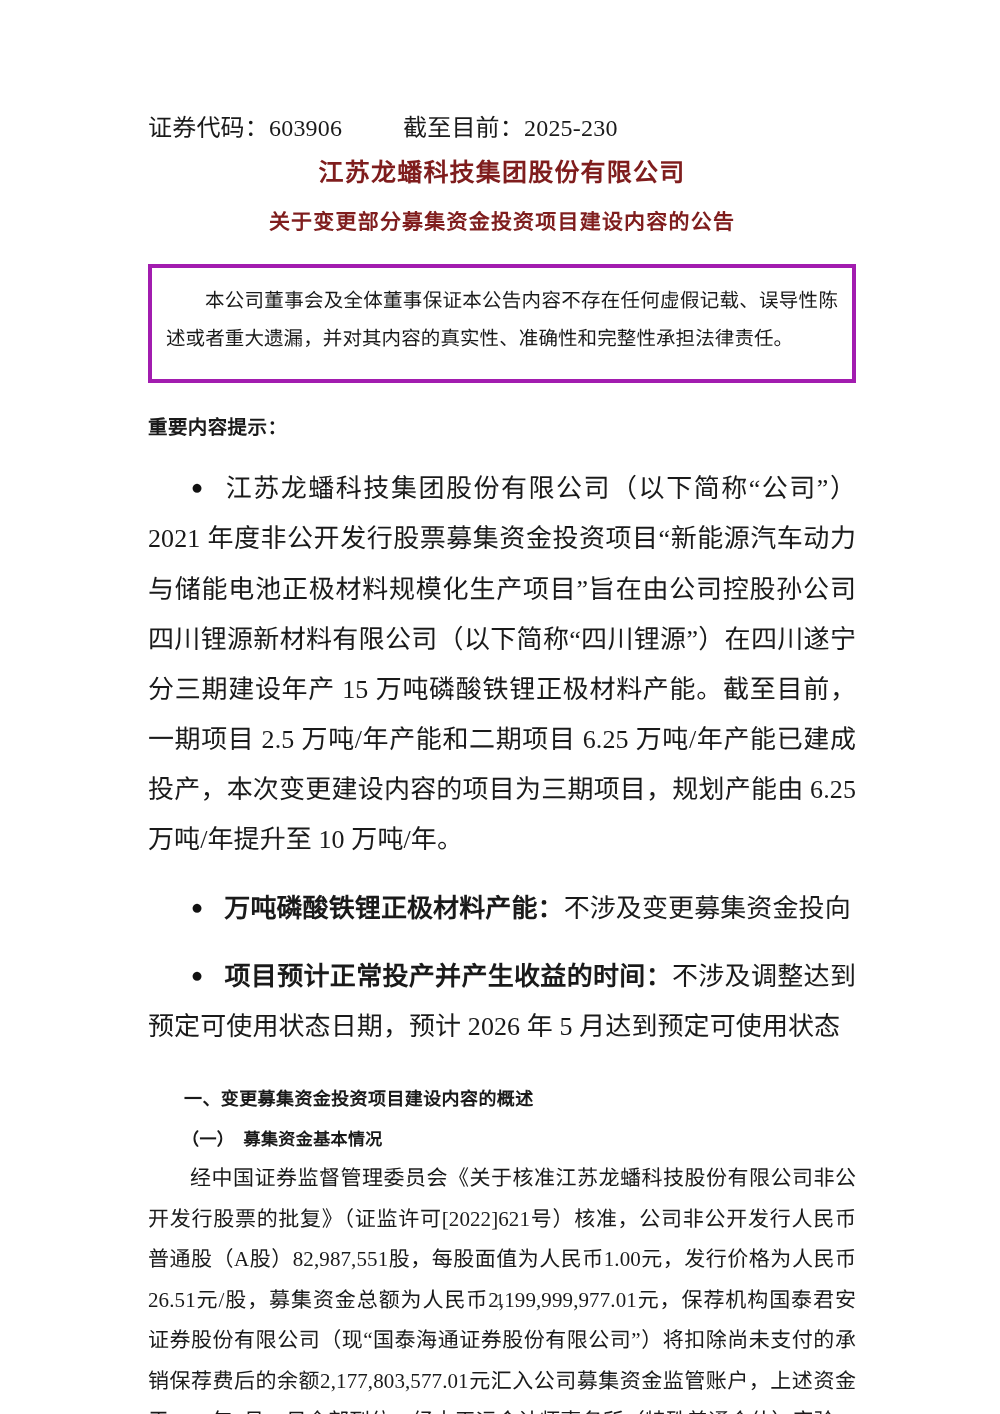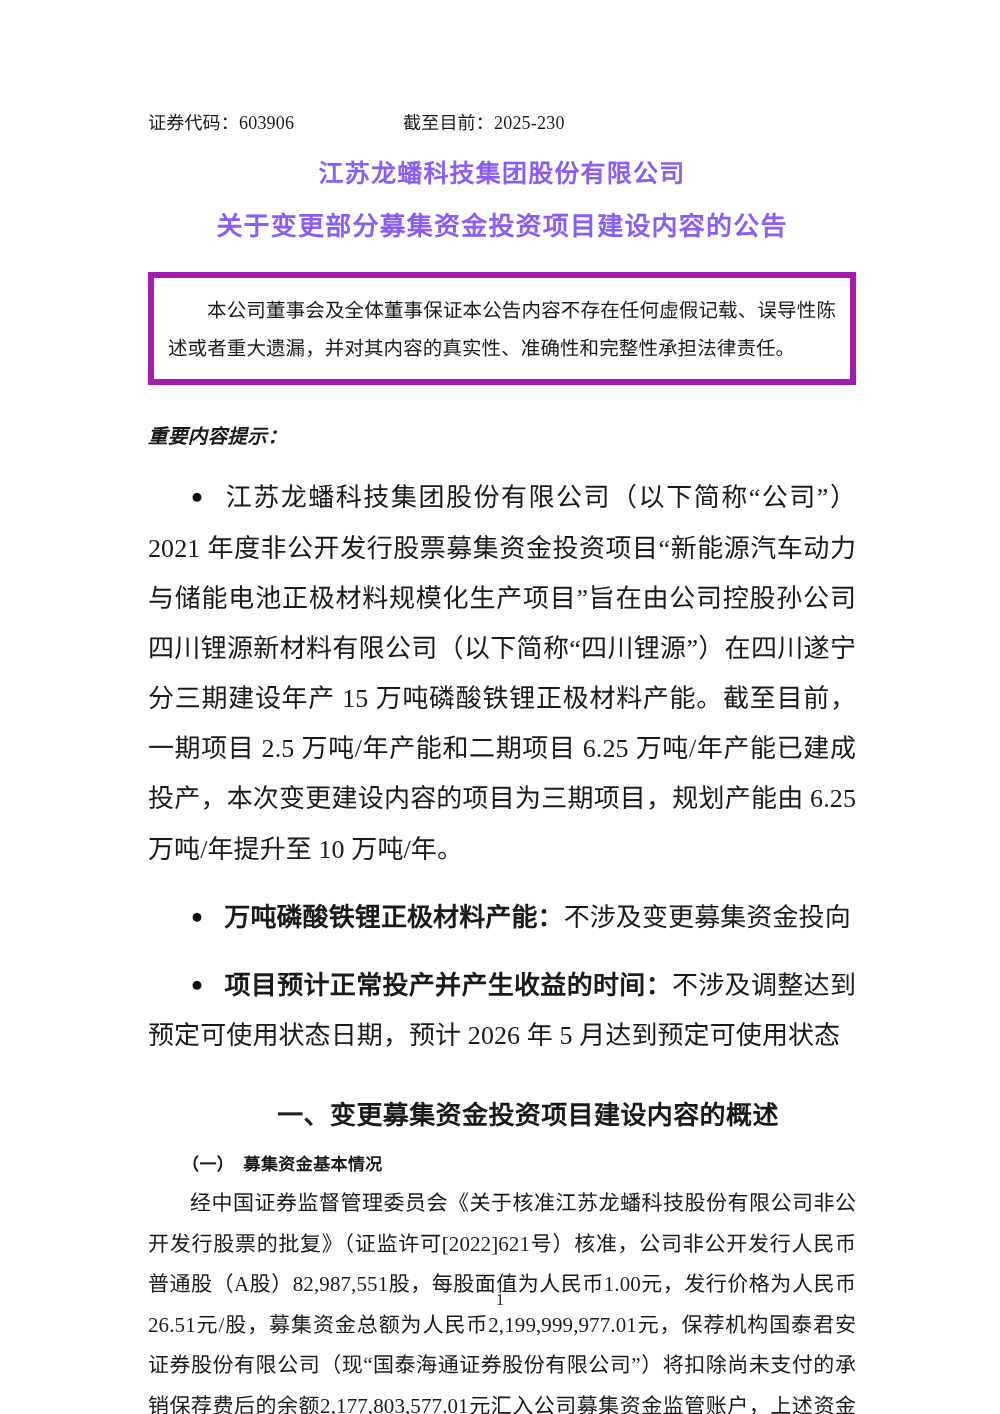--- a/index.html
+++ b/index.html
@@ -30,68 +30,67 @@
     position: absolute;
     left: 148px;
     top: 108px;
     width: 708px;
   }
 
   
   .meta-row {
     display: flex;
     align-items: baseline;
-    font-size: 18px;
+    font-size: 24px;
     letter-spacing: 0.2px;
-    margin: 0 0 22px 0;
+    margin: 0 0 12px 0;
     white-space: nowrap;
   }
   .meta-cell { display: inline-block; }
   .meta-cell.code  { width: 255px; }
   .meta-cell.abbr  { width: 265px; }
   .meta-cell.notice{ width: auto; }
   .meta-label, .meta-value { font-family: "Liberation Serif", serif; }
 
   
   .title-block { text-align: center; }
   .title-line {
-    color: #8b5cf6;
+    color: #7f1d1d;
     font-weight: bold;
     font-family: "Liberation Sans", sans-serif;
     letter-spacing: 1.2px;
     line-height: 1.42;
   }
   .title-line.t1 { font-size: 25px; margin: 12px 0 0 0; }
-  .title-line.t2 { font-size: 26px; margin: 16px 0 0 0; }
+  .title-line.t2 { font-size: 21px; margin: 16px 0 0 0; }
 
   
   .disclaimer-box {
     margin-top: 28px;
-    border: 6px solid #a21caf;
-    padding: 14px 14px 12px 14px;
+    border: 4px solid #a21caf;
+    padding: 14px 14px 22px 14px;
     box-sizing: border-box;
   }
   .disclaimer-box p {
     margin: 0;
     font-size: 19.5px;
     line-height: 1.92;
     text-align: justify;
     text-justify: inter-ideograph;
     text-indent: 2em;
     letter-spacing: 0.1px;
   }
 
   
   .sec-strong {
     font-weight: bold;
     font-size: 19.5px;
     line-height: 1.9;
-    margin: 33px 0 2px 0;
+    margin: 26px 0 2px 0;
     letter-spacing: 0.4px;
-    font-style: italic;
   }
 
   ul.bullets {
     list-style: none;
     margin: 0;
     padding: 0;
   }
   ul.bullets > li {
     position: relative;
     font-size: 26px;
@@ -117,27 +116,26 @@
     font-size: 21px;
     line-height: 1.93;
     margin: 0;
     text-align: justify;
     text-justify: inter-ideograph;
     text-indent: 2em;
     letter-spacing: 0.1px;
   }
 
   h2.head1 {
-    font-size: 26px;
+    font-size: 18px;
     font-weight: bold;
     margin: 30px 0 0 0;
     text-indent: 2em;
     line-height: 1.95;
     letter-spacing: 0.4px;
-    text-align: center;
   }
   h3.head2 {
     font-size: 17px;
     font-weight: bold;
     margin: 6px 0 2px 0;
     text-indent: 2em;
     line-height: 1.95;
     letter-spacing: 0.4px;
   }
   h3.head2 .h2-num { margin-right: 0.55em; }

